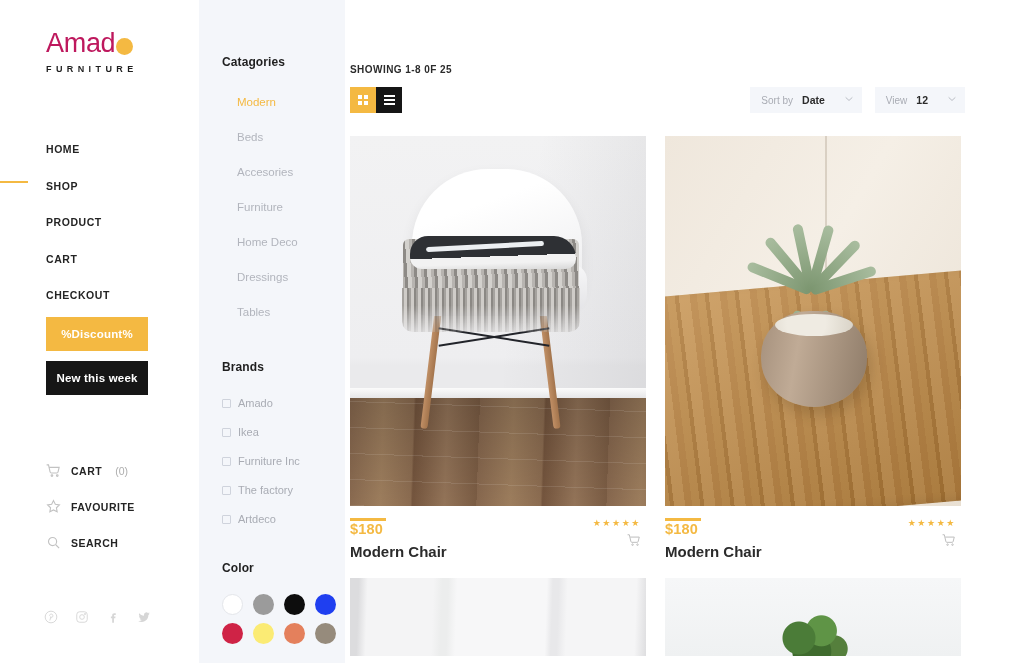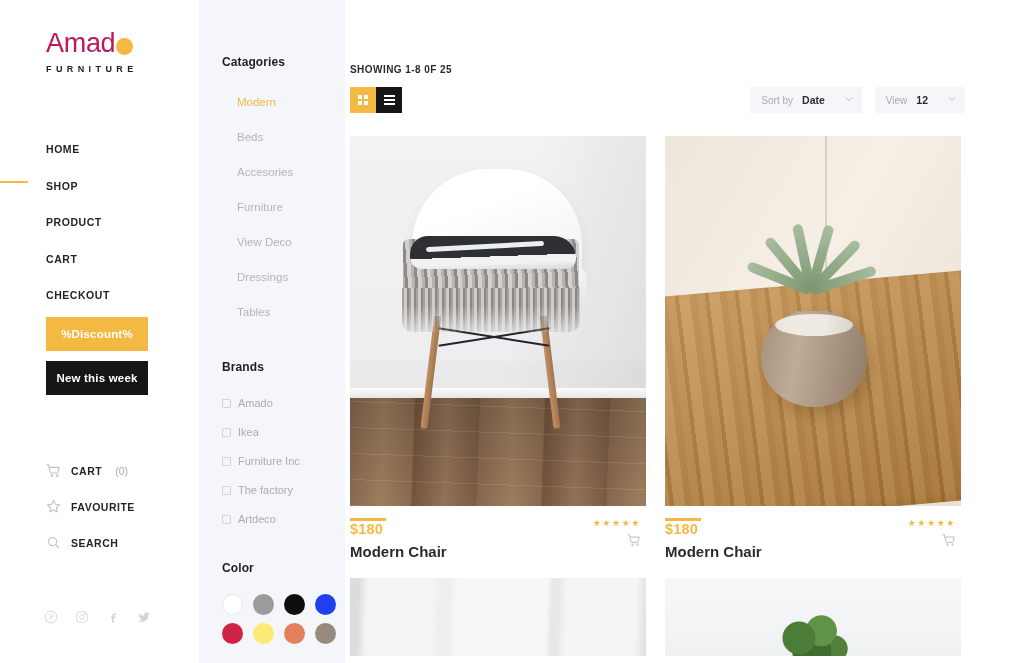--- a/index.html
+++ b/index.html
@@ -363,21 +363,21 @@
 
   <aside class="filters">
 
     <div class="f-cat">
       <div class="f-title">Catagories</div>
       <div class="cat-list">
         <div class="cat-item active">Modern</div>
         <div class="cat-item">Beds</div>
         <div class="cat-item">Accesories</div>
         <div class="cat-item">Furniture</div>
-        <div class="cat-item">View Deco</div>
+        <div class="cat-item">Home Deco</div>
         <div class="cat-item">Dressings</div>
         <div class="cat-item">Tables</div>
       </div>
     </div>
 
     <div class="f-brands">
       <div class="f-title">Brands</div>
       <div class="brand-list">
         <label class="brand-item">
           <span class="cbox"></span>

